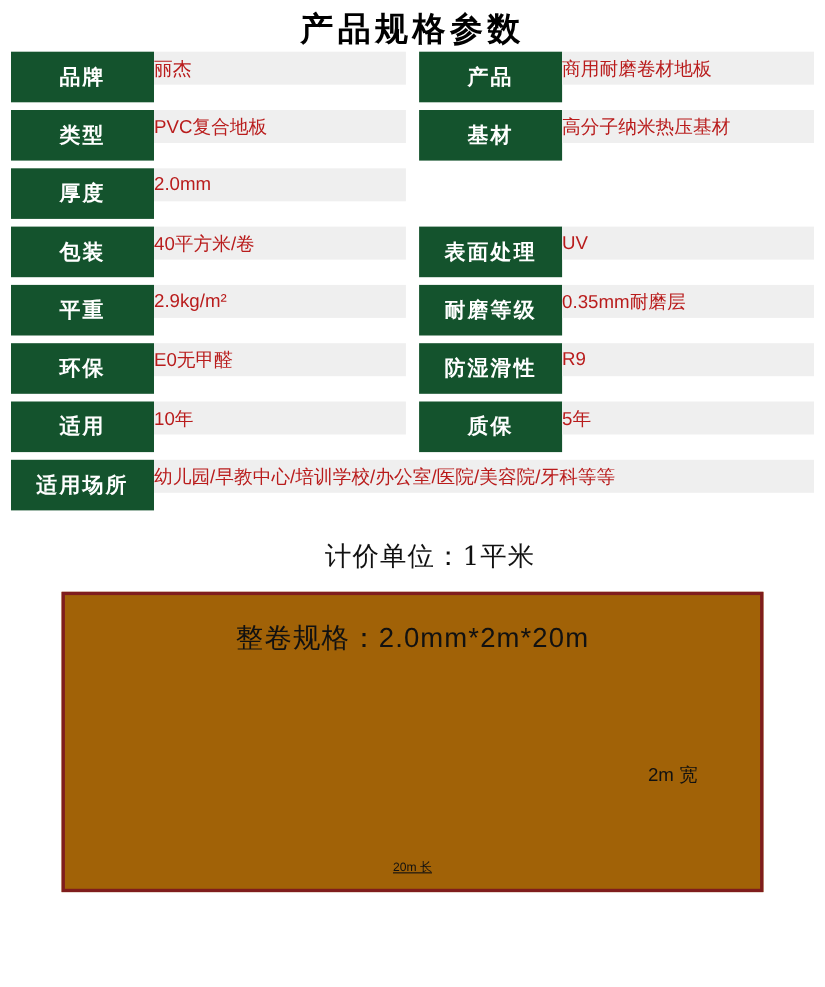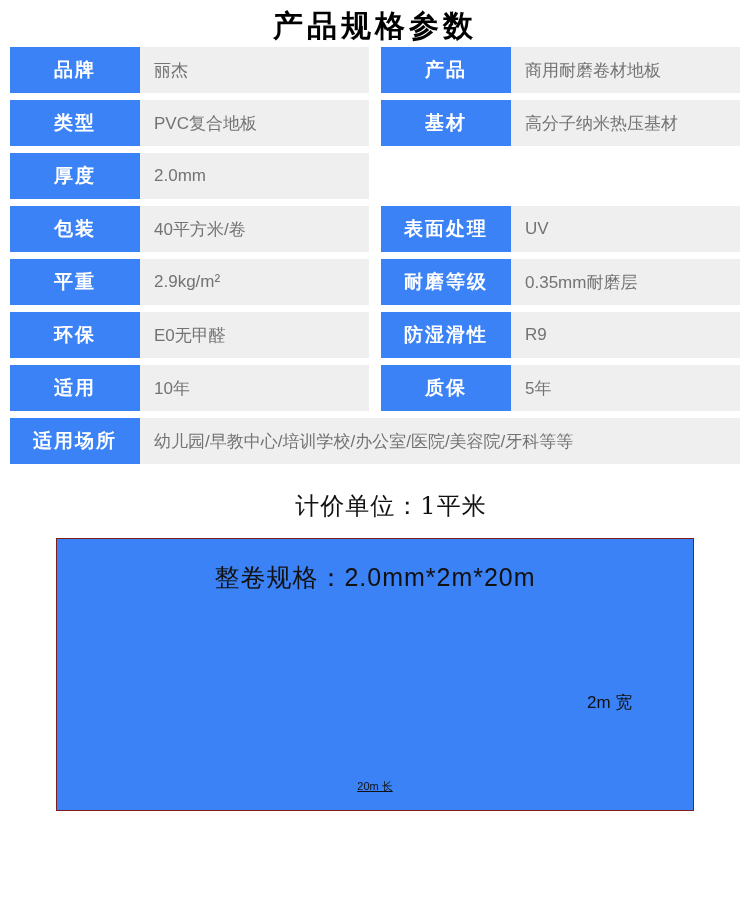--- a/index.html
+++ b/index.html
@@ -42,42 +42,41 @@
     margin-bottom: 7px;
   }
   .pair {
     display: flex;
     width: 50%;
     box-sizing: border-box;
   }
   .pair.left { padding-right: 6px; }
   .pair.right { padding-left: 6px; }
   .cell-label {
-    background: #3b82f6;
+    background: #14532d;
     color: #ffffff;
     font-weight: bold;
     font-size: 19px;
     letter-spacing: 2px;
     width: 130px;
     min-width: 130px;
     height: 46px;
     display: flex;
     align-items: center;
     justify-content: center;
     font-family: "Liberation Sans", sans-serif;
   }
   .cell-value {
     background: #efefef;
-    color: #737373;
+    color: #b91c1c;
     font-size: 17px;
     flex: 1;
-    height: 46px;
+    height: 30px;
     display: flex;
     align-items: center;
-    padding-left: 14px;
     box-sizing: border-box;
     font-family: "Liberation Sans", sans-serif;
   }
   .full-row {
     display: flex;
     width: 730px;
     margin: 0 auto;
     margin-bottom: 7px;
   }
   .full-row .cell-value { font-size: 17px; }
@@ -88,22 +87,22 @@
     color: #111;
     margin-top: 26px;
     margin-bottom: 16px;
     letter-spacing: 1px;
     margin-left: 32px;
   }
   .diagram {
     width: 638px;
     height: 273px;
     margin: 0 auto;
-    border: 1px solid #7f1d1d;
-    background: #3b82f6;
+    border: 3px solid #7f1d1d;
+    background: #a16207;
     position: relative;
     box-sizing: border-box;
   }
   .diagram-title {
     text-align: center;
     font-size: 25px;
     color: #111;
     padding-top: 22px;
     letter-spacing: 1px;
     font-family: "Liberation Sans", sans-serif;

